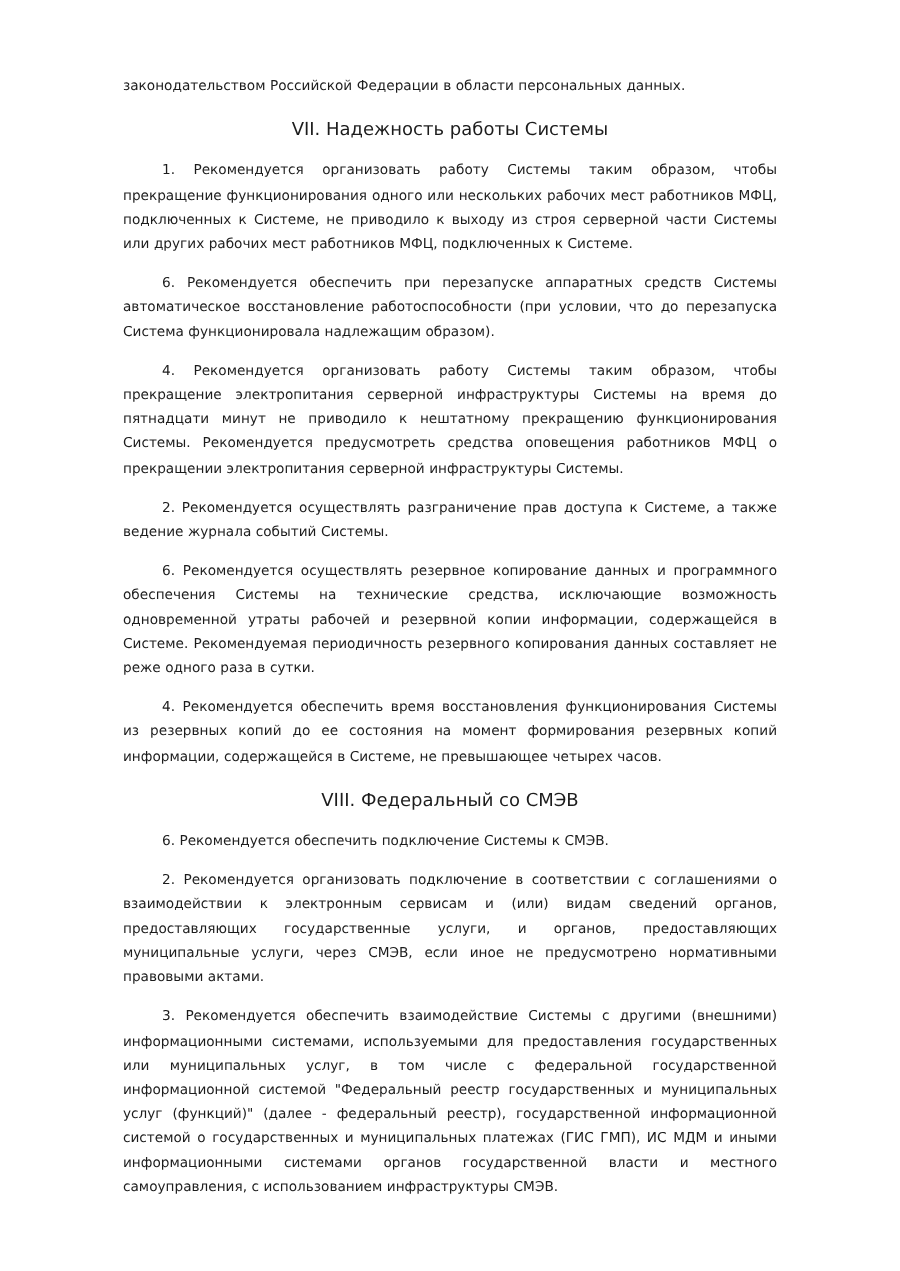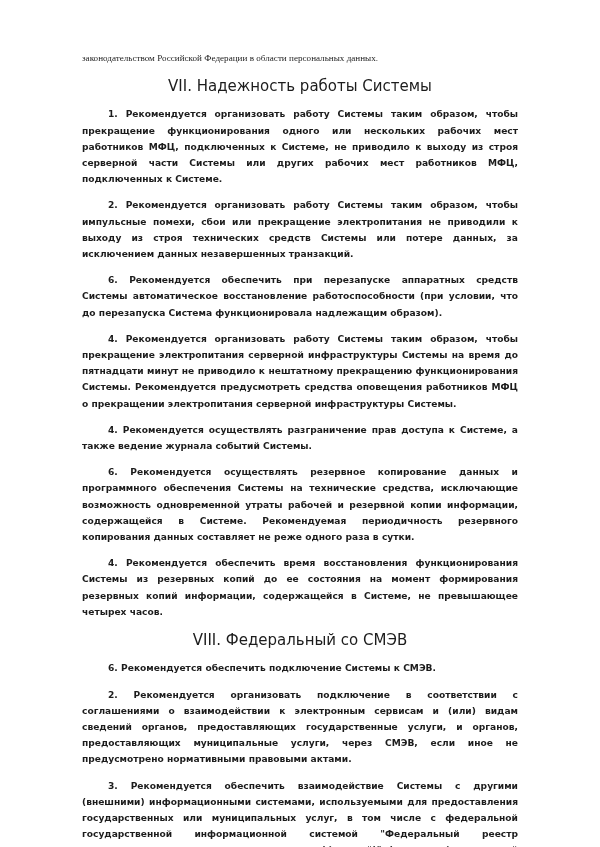--- a/index.html
+++ b/index.html
@@ -33,28 +33,26 @@
     font-size: 9.1px;
     line-height: 16.2px;
     text-align: justify;
     text-justify: inter-word;
     margin: 0 0 10px 0;
     color: #1c1c1c;
     word-spacing: 0.1px;
   }
   .para.indent {
     text-indent: 26px;
-    font-weight: bold;
   }
   .para.noindent {
     text-indent: 0;
-    font-family: Liberation Serif, serif;
   }
   .heading {
-    font-size: 15px;
+    font-size: 12px;
     line-height: 16.2px;
     text-align: center;
     margin: 0 0 10px 0;
     color: #1c1c1c;
     text-indent: 0;
   }
   .gap-before-heading {
     margin-top: 12px;
   }
   .gap-after-heading {
@@ -66,27 +64,26 @@
 
 <div class="page">
   <div class="content">
 
     <p class="para noindent">законодательством Российской Федерации в области персональных данных.</p>
 
     <p class="heading gap-before-heading">VII. Надежность работы Системы</p>
 
     <p class="para indent gap-after-heading">1. Рекомендуется организовать работу Системы таким образом, чтобы прекращение функционирования одного или нескольких рабочих мест работников МФЦ, подключенных к Системе, не приводило к выходу из строя серверной части Системы или других рабочих мест работников МФЦ, подключенных к Системе.</p>
 
-    <p class="para indent">2. Рекомендуется организовать работу Системы таким образом, чтобы импульсные помехи, сбои или прекращение электропитания не приводили к выходу из строя технических средств Системы или потере данных, за исключением данных незавершенных транзакций.</p>
 
     <p class="para indent">6. Рекомендуется обеспечить при перезапуске аппаратных средств Системы автоматическое восстановление работоспособности (при условии, что до перезапуска Система функционировала надлежащим образом).</p>
 
     <p class="para indent">4. Рекомендуется организовать работу Системы таким образом, чтобы прекращение электропитания серверной инфраструктуры Системы на время до пятнадцати минут не приводило к нештатному прекращению функционирования Системы. Рекомендуется предусмотреть средства оповещения работников МФЦ о прекращении электропитания серверной инфраструктуры Системы.</p>
 
-    <p class="para indent">4. Рекомендуется осуществлять разграничение прав доступа к Системе, а также ведение журнала событий Системы.</p>
+    <p class="para indent">2. Рекомендуется осуществлять разграничение прав доступа к Системе, а также ведение журнала событий Системы.</p>
 
     <p class="para indent">6. Рекомендуется осуществлять резервное копирование данных и программного обеспечения Системы на технические средства, исключающие возможность одновременной утраты рабочей и резервной копии информации, содержащейся в Системе. Рекомендуемая периодичность резервного копирования данных составляет не реже одного раза в сутки.</p>
 
     <p class="para indent">4. Рекомендуется обеспечить время восстановления функционирования Системы из резервных копий до ее состояния на момент формирования резервных копий информации, содержащейся в Системе, не превышающее четырех часов.</p>
 
     <p class="heading gap-before-heading">VIII. Федеральный со СМЭВ</p>
 
     <p class="para indent gap-after-heading">6. Рекомендуется обеспечить подключение Системы к СМЭВ.</p>
 
     <p class="para indent">2. Рекомендуется организовать подключение в соответствии с соглашениями о взаимодействии к электронным сервисам и (или) видам сведений органов, предоставляющих государственные услуги, и органов, предоставляющих муниципальные услуги, через СМЭВ, если иное не предусмотрено нормативными правовыми актами.</p>

